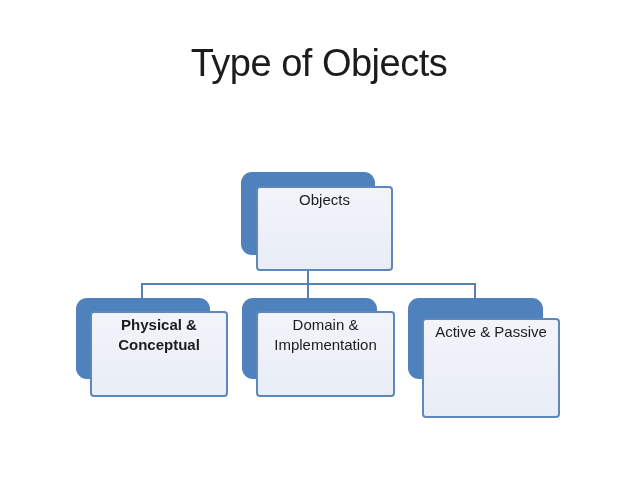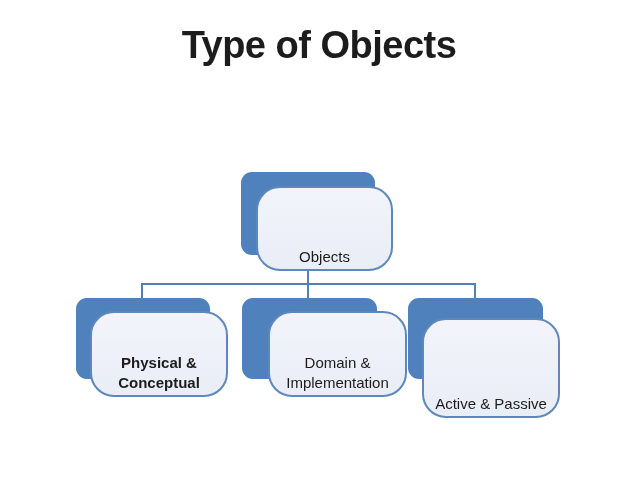--- a/index.html
+++ b/index.html
@@ -5,33 +5,33 @@
   html, body { margin: 0; padding: 0; }
   body {
     width: 638px; height: 478px;
     background: #ffffff;
     font-family: "Liberation Sans", "DejaVu Sans", sans-serif;
     position: relative; overflow: hidden;
   }
   .slide { position: absolute; left: 0; top: 0; width: 638px; height: 478px; background: #ffffff; }
 
   .title {
-    position: absolute; top: 24px; left: 0; width: 638px;
+    position: absolute; top: 42px; left: 0; width: 638px;
     margin: 0; text-align: center;
-    font-size: 38px; font-weight: 700; letter-spacing: -0.5px;
+    font-size: 38px; font-weight: 400; letter-spacing: -0.5px;
     line-height: 42px; color: #1c1c1c;
   }
 
   .shape { position: absolute; }
   .back  { background: #4f81bd; border-radius: 11px; }
   .front {
     background: linear-gradient(180deg, #f2f4fa 0%, #e9edf6 100%);
-    border: 2px solid #5e88bb; border-radius: 24px;
+    border: 2px solid #5e88bb; border-radius: 4px;
     box-sizing: border-box;
-    display: flex; align-items: flex-end; justify-content: center;
+    display: flex; align-items: flex-start; justify-content: center;
     text-align: center; color: #1c1c1c;
     font-size: 15px; line-height: 20px;
     padding: 2px 4px;
   }
 
   .conn { position: absolute; background: #5580b3; }
 
   
   .root-back  { left: 241px; top: 172px; width: 134px; height: 83px; }
   .root-front { left: 256px; top: 186px; width: 137px; height: 85px; }
@@ -39,21 +39,21 @@
   
   .conn-root-v  { left: 307px; top: 270px; width: 2px;   height: 28px; }
   .conn-h       { left: 141px; top: 283px; width: 335px; height: 2px;  }
   .conn-left-v  { left: 141px; top: 283px; width: 2px;   height: 15px; }
   .conn-right-v { left: 474px; top: 283px; width: 2px;   height: 15px; }
 
   
   .c1-back  { left: 76px;  top: 298px; width: 134px; height: 81px; }
   .c1-front { left: 90px;  top: 311px; width: 138px; height: 86px; font-weight: bold; }
   .c2-back  { left: 242px; top: 298px; width: 135px; height: 81px; }
-  .c2-front { left: 268px; top: 311px; width: 139px; height: 86px; }
+  .c2-front { left: 256px; top: 311px; width: 139px; height: 86px; }
   .c3-back  { left: 408px; top: 298px; width: 135px; height: 81px; }
   .c3-front { left: 422px; top: 318px; width: 138px; height: 100px; }
 </style>
 </head>
 <body>
 
 <div class="slide">
 
   <h1 class="title">Type of Objects</h1>
 

